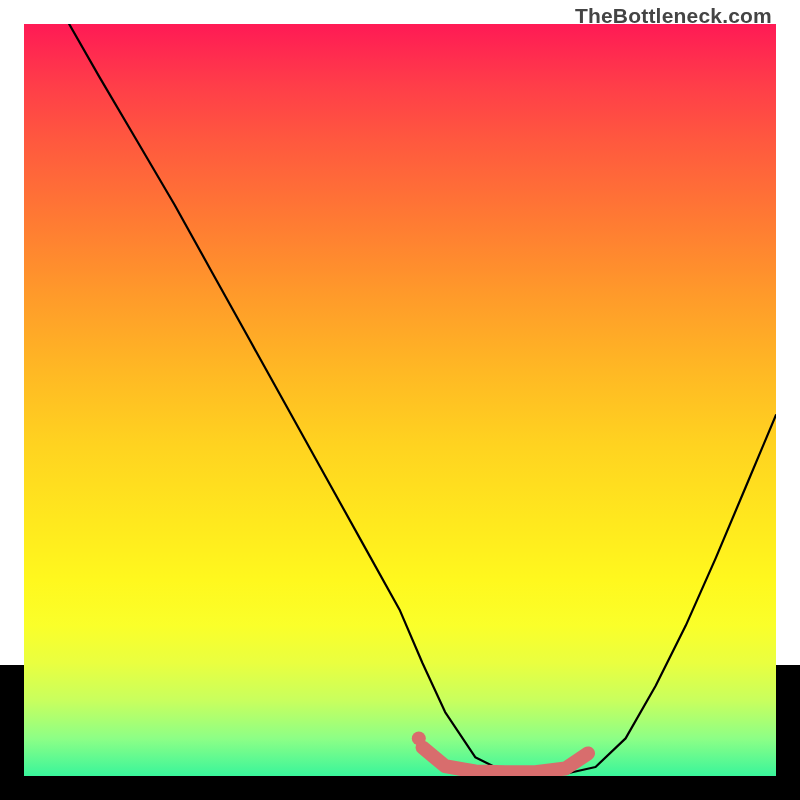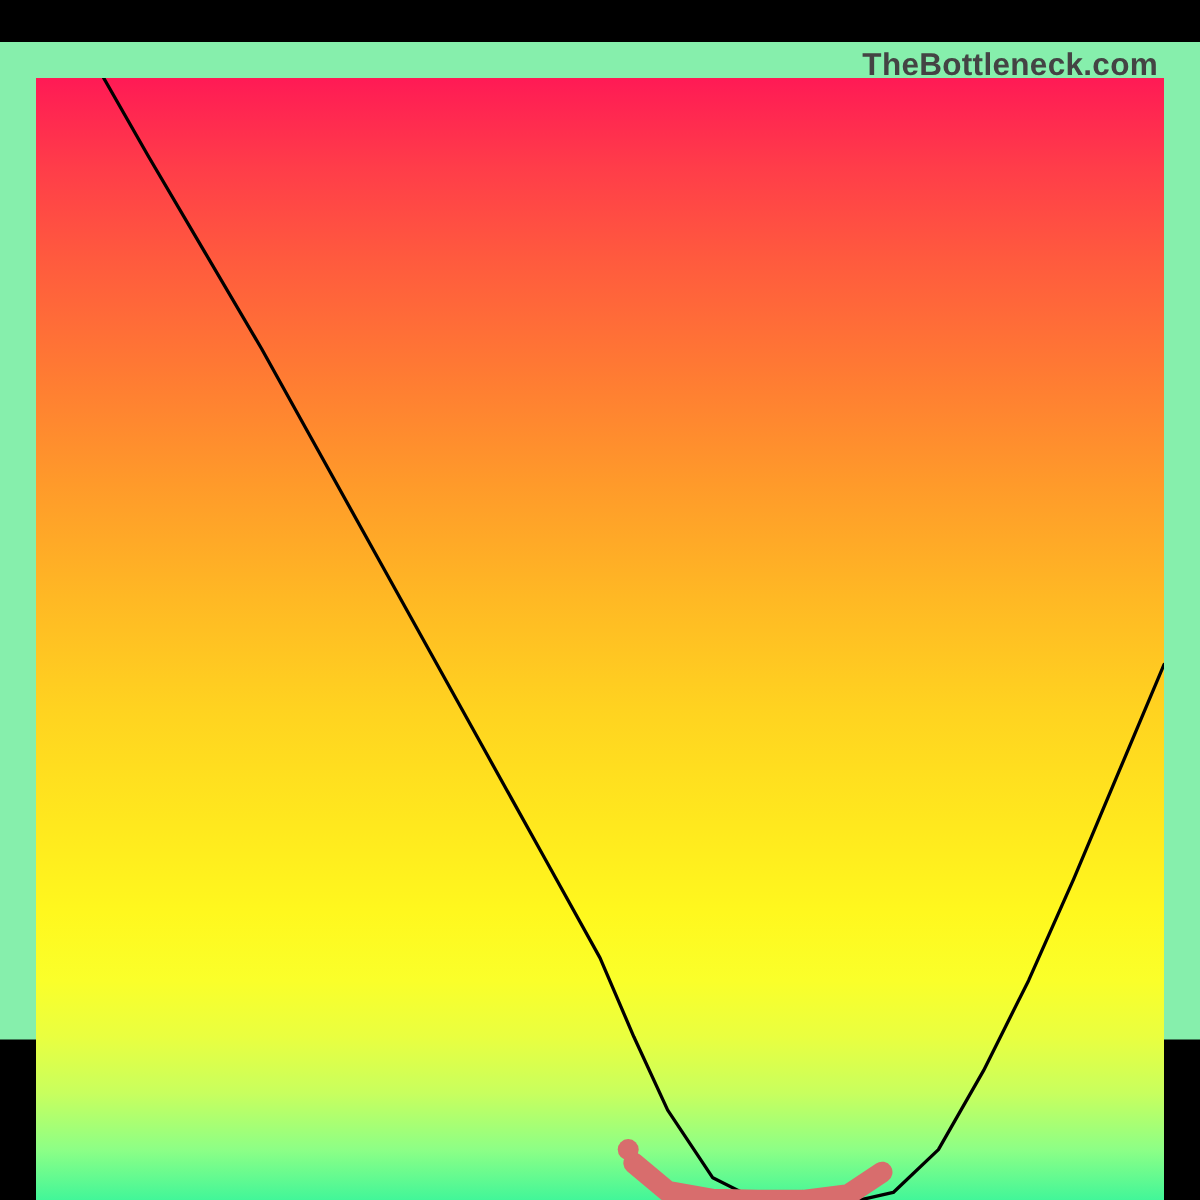--- a/index.html
+++ b/index.html
@@ -10,22 +10,21 @@
     background: #000;
     overflow: hidden;
     font-family: Arial, Helvetica, sans-serif;
   }
   .frame {
     position: absolute;
     left: 0;
     top: 0;
     width: 800px;
     height: 665px;
-    background: #86efac;
-    margin-top: 28px;
+    background: #ffffff;
   }
   .plot {
     position: absolute;
     left: 24px;
     top: 24px;
     width: 752px;
     height: 752px;
     overflow: hidden;
     background: linear-gradient(
       to bottom,

